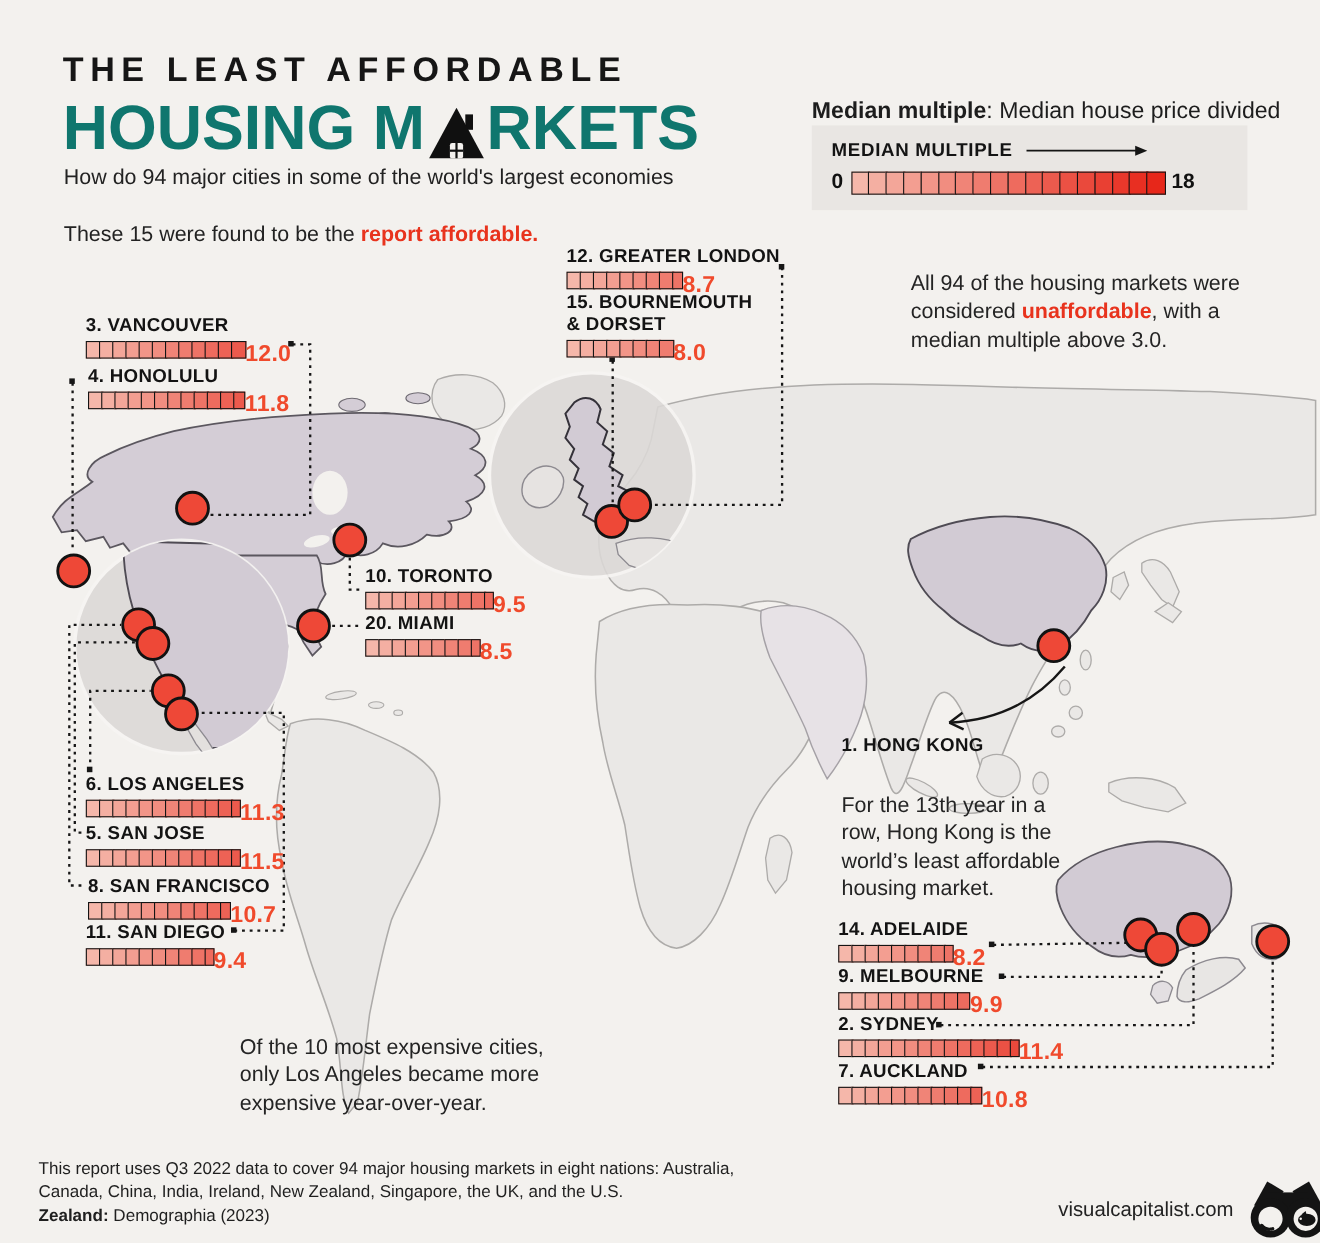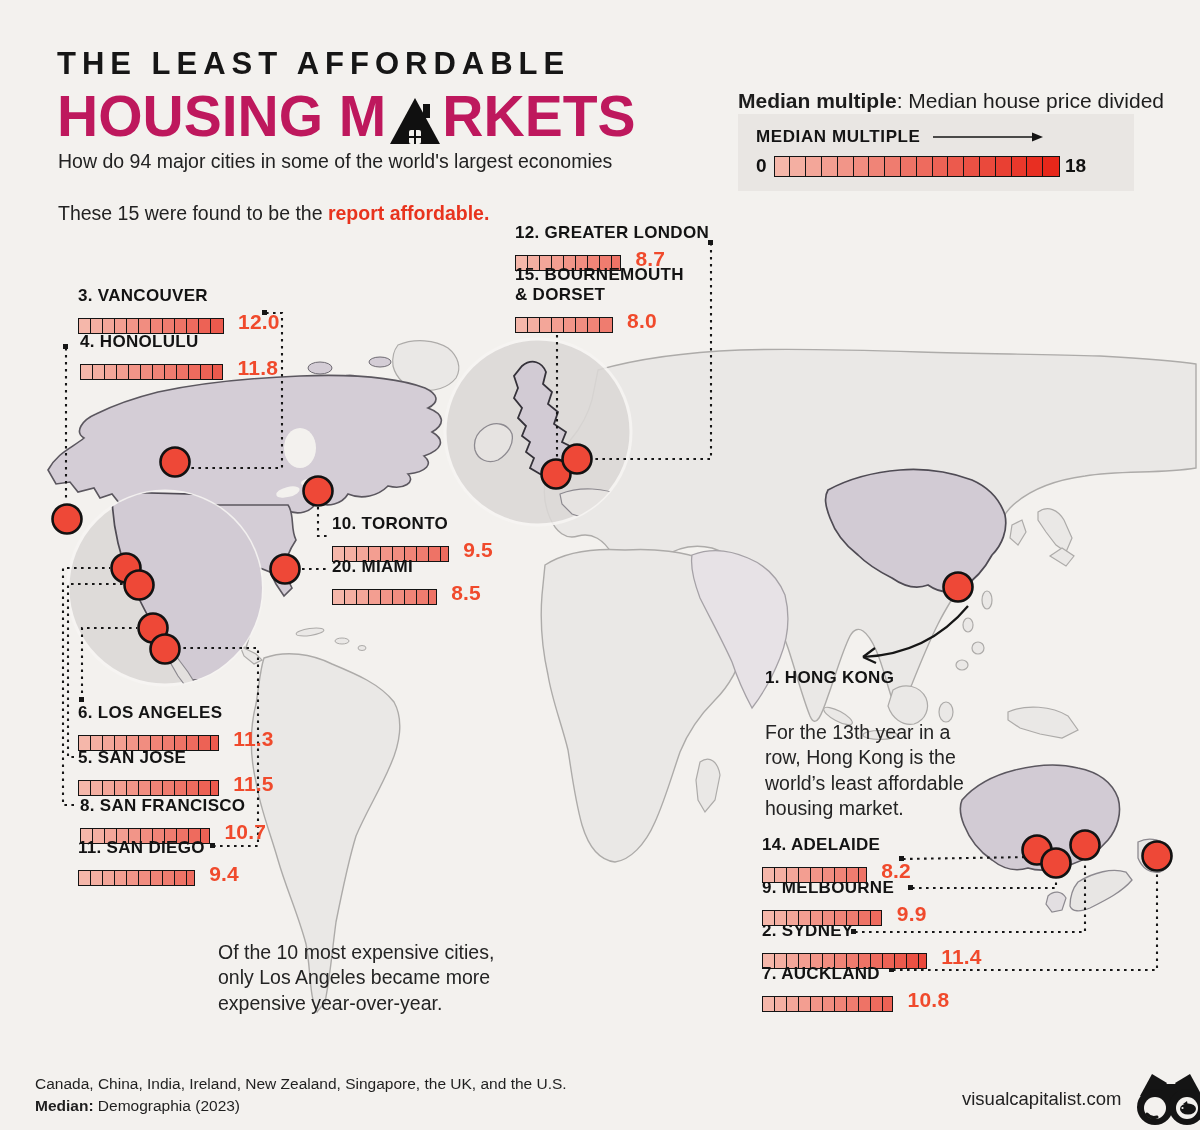--- a/index.html
+++ b/index.html
@@ -3,21 +3,21 @@
 <meta charset="utf-8">
 <style>
   html,body{margin:0;padding:0;background:#e7e5e2;}
   .page{position:relative;width:1200px;height:1130px;background:#f3f1ee;overflow:hidden;
         font-family:"Liberation Sans", sans-serif;color:#1a1a1a;}
   #map-svg{position:absolute;left:0;top:0;}
   .abs{position:absolute;}
 
   
   .kicker{font-size:31px;font-weight:600;letter-spacing:6px;color:#161616;}
-  .main-title{font-size:57px;font-weight:800;letter-spacing:0px;color:#be185d;line-height:1;
+  .main-title{font-size:57px;font-weight:800;letter-spacing:0px;color:#0f766e;line-height:1;
               display:flex;align-items:flex-end;margin-top:6px;}
   .main-title svg{margin:0 2px 1px 4px;}
   .intro{font-size:19.5px;line-height:1.34;color:#222;}
   .red-bold{color:#e8331d;font-weight:700;}
 
   
   .definition{font-size:21px;line-height:1.3;color:#1d1d1d;width:430px;}
   .legend-box{background:#e9e6e3;width:360px;padding:13px 18px 14px 18px;}
   .legend-title-row{display:flex;align-items:center;gap:12px;}
   .legend-title{font-size:17px;font-weight:800;letter-spacing:.6px;color:#141414;}
@@ -26,21 +26,21 @@
   .bar{display:flex;}
   .seg{box-sizing:border-box;border:1.6px solid #141414;margin-right:-1.6px;height:16px;}
   .legend-seg{height:21px;}
   .legend-labels{display:flex;justify-content:space-between;margin-top:7px;padding:0 1px;}
   .legend-label-aff{font-size:17px;font-weight:800;color:#f2a89b;letter-spacing:.4px;}
   .legend-label-unaff{font-size:17px;font-weight:800;color:#e8331d;letter-spacing:.4px;}
 
   
   .city{position:absolute;}
   .city-label{font-size:17px;font-weight:800;letter-spacing:.3px;color:#131313;line-height:1.18;}
-  .city-row{display:flex;align-items:flex-end;gap:16px;margin-top:4px;}
+  .city-row{display:flex;align-items:flex-start;gap:1px;margin-top:4px;}
   .city-value{font-size:21px;font-weight:800;color:#f04a2c;letter-spacing:.2px;}
 
   
   .note{font-size:19.5px;line-height:1.3;color:#242424;}
 
   
   .footer{font-size:15.5px;line-height:1.38;color:#1f1f1f;}
   .brand-row{display:flex;align-items:center;gap:14px;}
   .brand-text{font-size:18.5px;color:#222;}
 </style>
@@ -235,20 +235,23 @@
           <div class="seg legend-seg" style="width: 17.4px; background: rgb(234, 73, 60);"></div>
           <div class="seg legend-seg" style="width: 17.4px; background: rgb(233, 64, 51);"></div>
           <div class="seg legend-seg" style="width: 17.4px; background: rgb(233, 56, 43);"></div>
           <div class="seg legend-seg" style="width: 17.4px; background: rgb(232, 47, 34);"></div>
           <div class="seg legend-seg" style="width: 17.4px; background: rgb(231, 39, 26);"></div>
         </div>
       <span class="legend-minmax">18</span>
     </div>
   </div>
 
+  <div class="abs note" style="left:828px;top:246px;width:318px;">
+    <span>All 94 of the housing markets were considered </span><span class="red-bold">unaffordable</span><span>, with a median multiple above 3.0.</span>
+  </div>
 
   <div class="abs note" style="left:765px;top:720px;width:218px;">For the 13th year in a row, Hong Kong is the world’s least affordable housing market.</div>
 
   <div class="abs note" style="left:218px;top:940px;width:300px;">Of the 10 most expensive cities, only Los Angeles became more expensive year-over-year.</div>
 
   <div id="cities-layer">
       <div class="city" style="left: 765px; top: 668px;">
         <div class="city-label">1. HONG KONG</div>
       </div>
       <div class="city" style="left: 762px; top: 921px;">
@@ -508,23 +511,23 @@
             <div class="seg" style="width: 13.6px; background: rgb(241, 141, 128);"></div>
             <div class="seg" style="width: 13.6px; background: rgb(240, 132, 119);"></div>
             <div class="seg" style="width: 13.6px; background: rgb(239, 124, 111);"></div>
           </div>
           <span class="city-value">8.0</span>
         </div>
       </div>
     </div>
 
   <div class="abs footer" style="left:35px;top:1052px;">
-    <br>
+    <span>This report uses Q3 2022 data to cover 94 major housing markets in eight nations: Australia,</span><br>
     <span>Canada, China, India, Ireland, New Zealand, Singapore, the UK, and the U.S.</span><br>
-    <b>Median:</b><span> Demographia (2023)</span>
+    <b>Zealand:</b><span> Demographia (2023)</span>
   </div>
 
   <div class="abs brand-row" style="left:962px;top:1068px;">
     <span class="brand-text">visualcapitalist.com</span>
     <svg width="72" height="62" viewBox="0 0 72 62">
       <polygon points="5,28 17,6 32,15 22,30" fill="#141414"></polygon>
       <polygon points="67,28 55,6 40,15 50,30" fill="#141414"></polygon>
       <rect x="18" y="16" width="36" height="28" fill="#141414"></rect>
       <circle cx="20" cy="39" r="18" fill="#141414"></circle>
       <circle cx="52" cy="39" r="18" fill="#141414"></circle>

